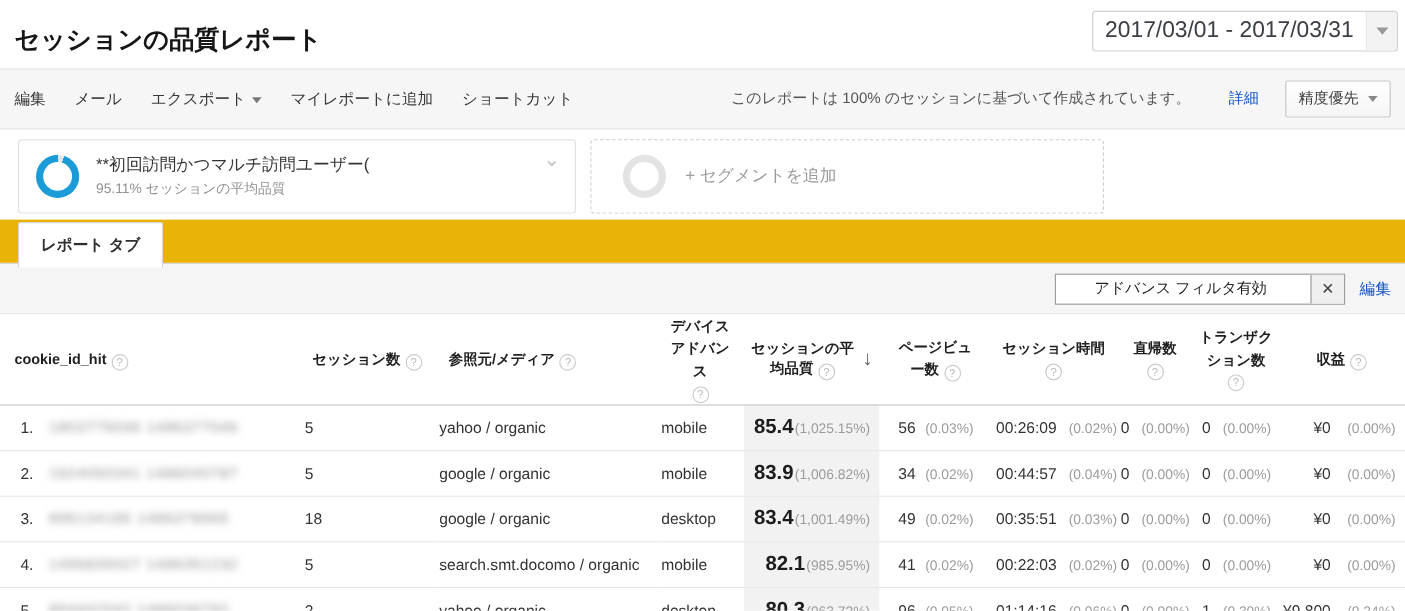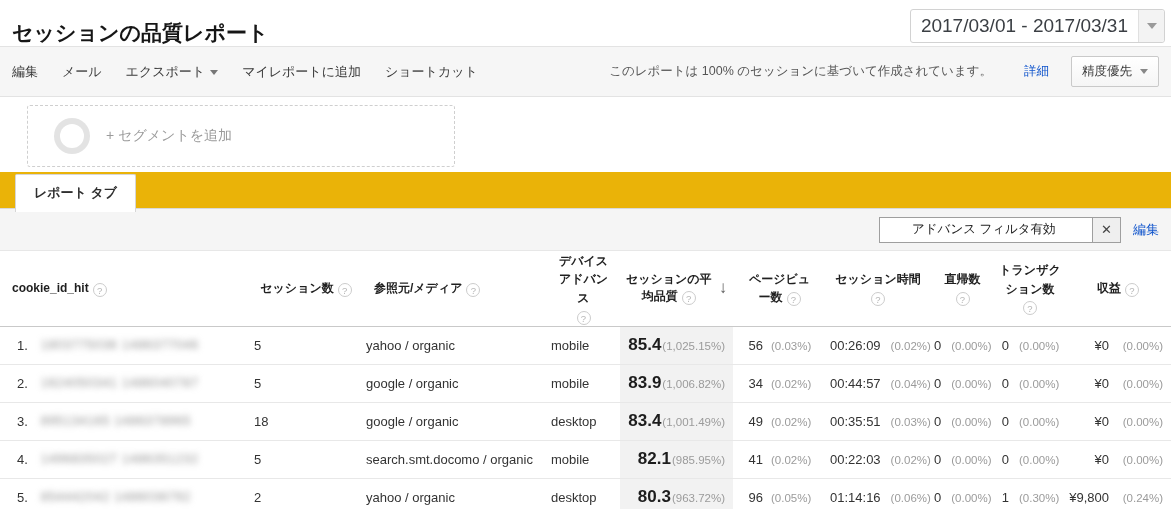--- a/index.html
+++ b/index.html
@@ -1,20 +1,20 @@
 <!DOCTYPE html>
 <html><head>
 <meta charset="utf-8">
 <style>
   * { box-sizing: border-box; margin: 0; padding: 0; }
   html,body { width:1171px; height:509px; overflow:hidden; background:#fff;
     font-family:"Liberation Sans","DejaVu Sans",sans-serif; color:#333; }
 
   
-  .page-header { position:relative; height:47px; background:#fff; border-bottom:1px solid #e3e3e3; }
+  .page-header { position:relative; height:58px; background:#fff; border-bottom:1px solid #e3e3e3; }
   .page-title { position:absolute; left:12px; top:19px; font-size:21px; font-weight:bold; color:#161616; }
   .date-box { position:absolute; right:6px; top:9px; display:flex; align-items:stretch;
     border:1px solid #d2d2d2; border-radius:3px; background:#fff; cursor:pointer; }
   .date-text { padding:5px 10px; font-size:19px; color:#3b3f44; }
   .date-arrow-zone { display:flex; align-items:center; justify-content:center; width:26px;
     background:#f3f3f3; border-left:1px solid #e0e0e0; border-radius:0 3px 3px 0; }
   .tri-down { width:0; height:0; border-left:5px solid transparent; border-right:5px solid transparent;
     border-top:6px solid #9a9a9a; }
 
   
@@ -120,20 +120,28 @@
     <span class="notice-text">このレポートは 100% のセッションに基づいて作成されています。</span>
     <a class="link notice-link">詳細</a>
     <div class="precision-btn">
       <span>精度優先</span>
       <span class="tri"></span>
     </div>
   </div>
 </div>
 
 <div class="segments">
+  <div class="segment-card">
+    <div class="donut" id="segment-donut" style="background: conic-gradient(from 18deg, rgb(27, 156, 216) 0deg, rgb(27, 156, 216) 95.11%, rgb(230, 230, 230) 95.11%, rgb(230, 230, 230) 100%);"></div>
+    <div class="segment-text">
+      <div class="segment-name">**初回訪問かつマルチ訪問ユーザー(</div>
+      <div class="segment-sub">95.11% セッションの平均品質</div>
+    </div>
+    <span class="chevron">⌄</span>
+  </div>
   <div class="add-segment-card">
     <div class="donut donut-gray"></div>
     <div class="add-segment-label">+ セグメントを追加</div>
   </div>
 </div>
 
 <div class="tab-row">
   <span class="report-tab">レポート タブ</span>
 </div>
 

